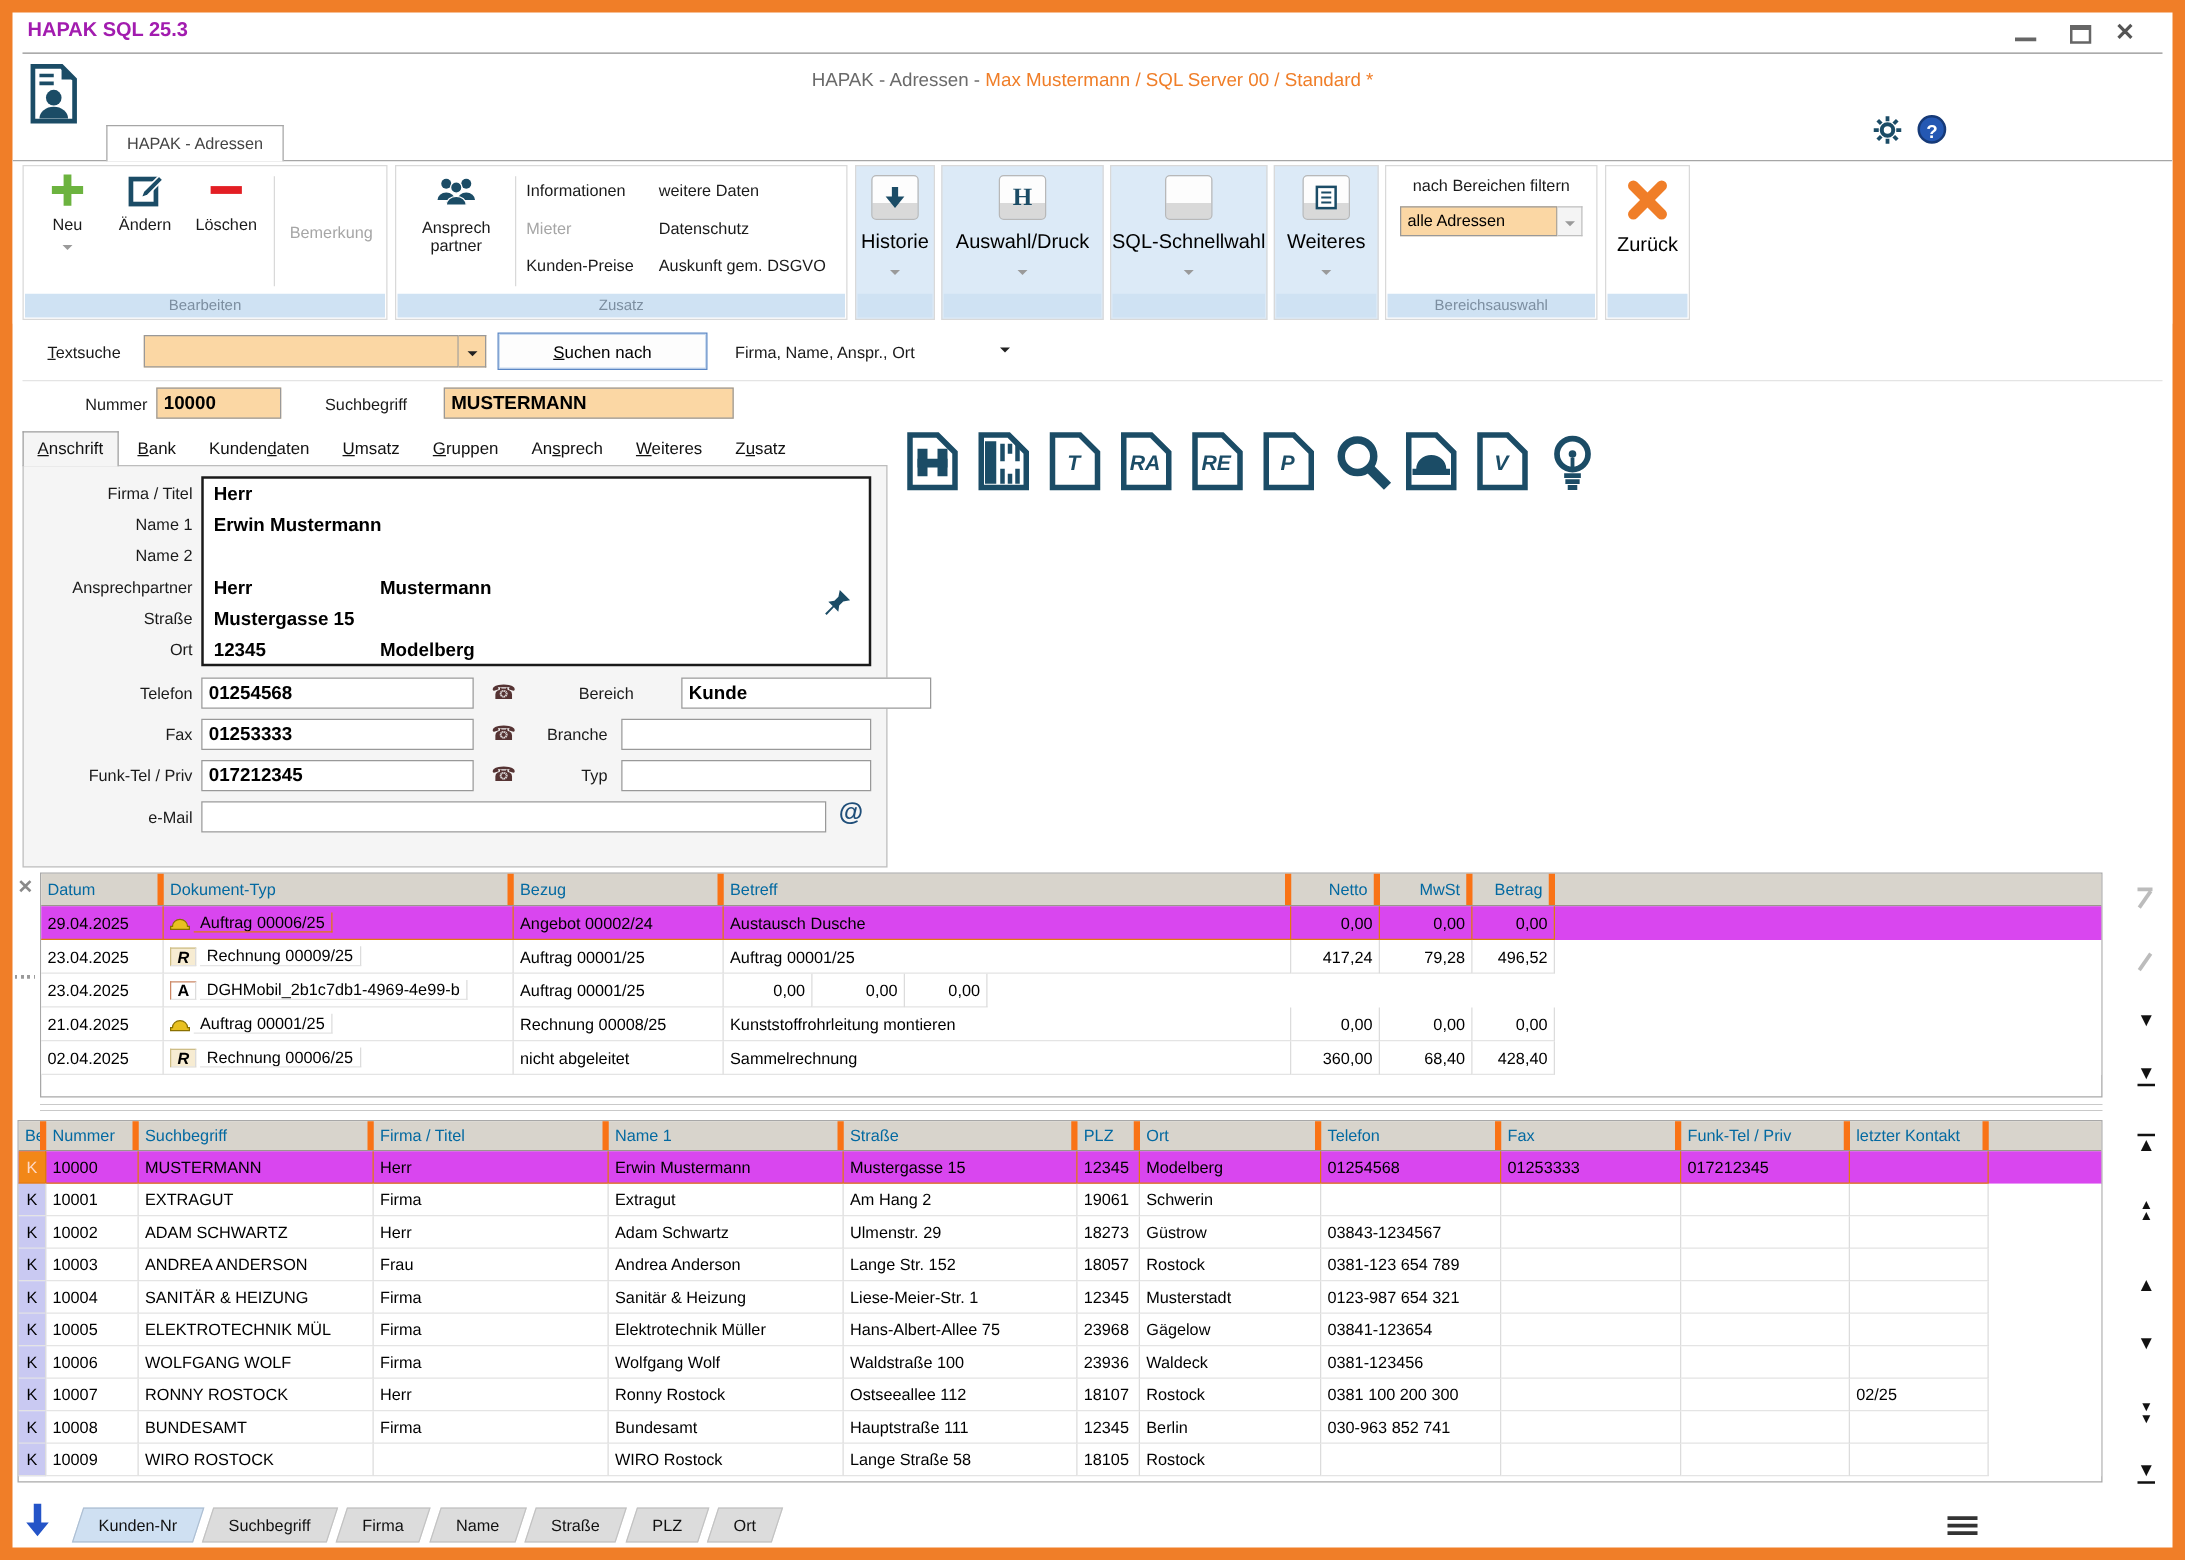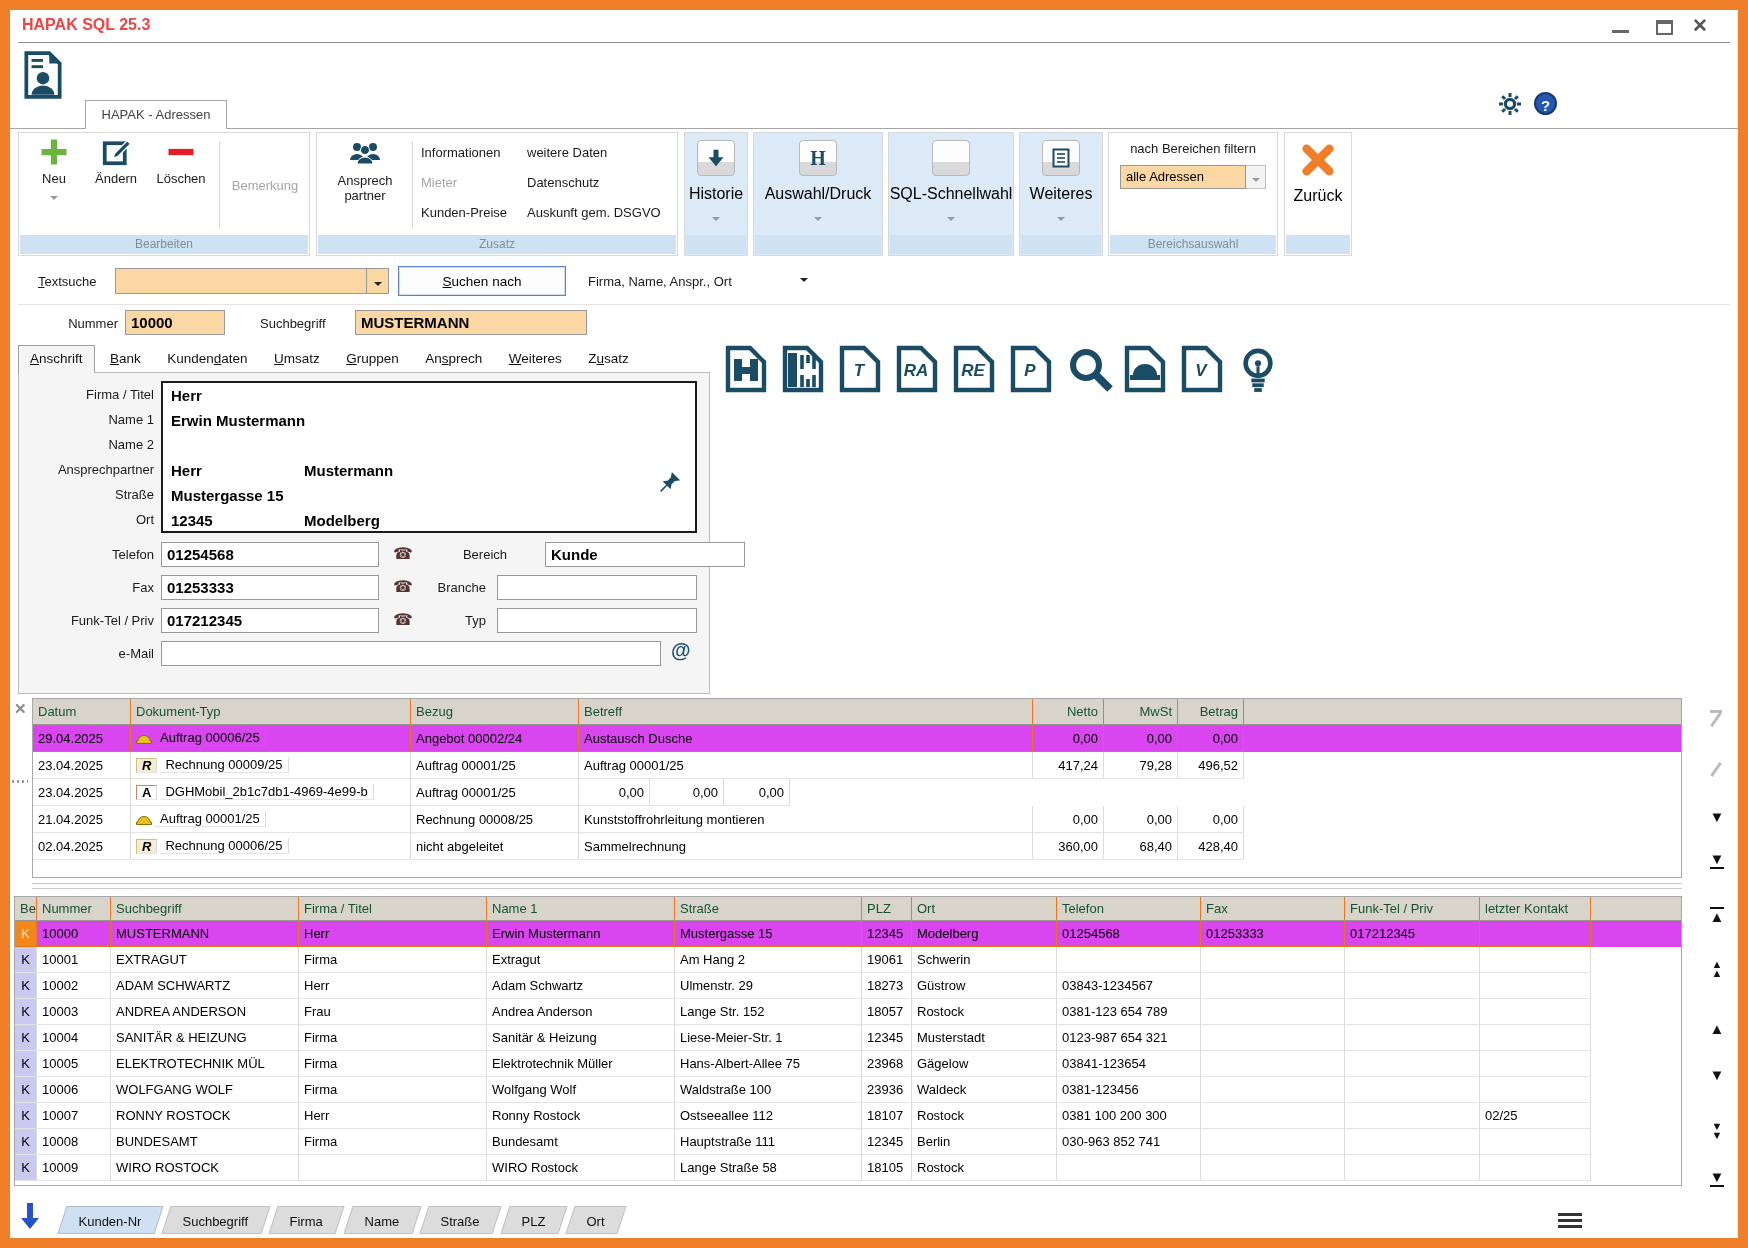--- a/index.html
+++ b/index.html
@@ -6,21 +6,21 @@
   html,body { width:1748px; height:1248px; background:#fff; }
   .window { position:relative; width:1748px; height:1248px; border:10px solid #F07E28; background:#fff; overflow:hidden; }
   .abs { position:absolute; }
   .t13 { font-size:13px; color:#1a1a1a; }
   .gray { color:#a6a6a6; }
   .bold { font-weight:bold; }
   .ctr { text-align:center; }
   .rt { text-align:right; }
 
   
-  .title { left:12px; top:6px; font-size:16px; font-weight:bold; color:#ef4444; }
+  .title { left:12px; top:6px; font-size:16px; font-weight:bold; color:#a21caf; }
   .win-min { left:1602px; top:20px; width:17px; height:3px; background:#666; cursor:pointer; }
   .win-max { left:1646px; top:10px; width:17px; height:15px; border:2px solid #666; border-top:4px solid #666; }
   .win-close { left:1682px; top:4px; font-size:19px; color:#555; font-weight:bold; }
   .hline { height:1px; background:#909090; }
 
   
   .ribbon { left:0; top:118px; width:1728px; height:131px; border-top:1px solid #a6a6a6; background:#fff; }
   .rgroup { position:absolute; top:3px; height:124px; border:1px solid #d9d9d9; background:#fff; }
   .rgroup.blue { background:#DCEAF7; }
   .gstrip { position:absolute; left:1px; right:1px; bottom:1px; height:19px; background:#CFE2F3; color:#7C8EA0; font-size:12px; text-align:center; line-height:19px; }
@@ -46,21 +46,21 @@
   .aval { position:absolute; left:8px; font-size:15px; font-weight:bold; color:#000; }
   .phone { font-size:16px; color:#553333; }
 
   
   .dicon { position:relative; width:48px; height:48px; }
   .dicon .ltr { position:absolute; left:4px; top:16px; width:34px; text-align:center; font-size:17px; font-weight:800; font-style:italic; color:#1B4C66; }
 
   
   .panel { background:#fff; border:1px solid #a8a8a8; }
   .thead { display:flex; background:#D8D4CC; border-bottom:1px solid #9a968e; }
-  .thead span { font-size:13px; color:#14532d; padding:0 5px; border-right:1px solid #f97316; overflow:hidden; white-space:nowrap; }
+  .thead span { font-size:13px; color:#0369a1; padding:0 5px; border-right:5px solid #f97316; overflow:hidden; white-space:nowrap; }
   .trow { display:flex; background:#fff; }
   .trow span { font-size:13px; color:#000; padding:0 5px; border-right:1px solid #dcdcdc; border-bottom:1px solid #e4e4e4; overflow:hidden; white-space:nowrap; display:flex; align-items:center; gap:3px; }
   .trow.sel { background:#d946ef; }
   .trow.sel span { border-right-color:#e07a10; border-bottom-color:#e07a10; }
   .num { justify-content:flex-end; }
   
   .d1{width:98px}.d2{width:280px}.d3{width:168px}.d4{width:454px}.d5{width:71px}.d6{width:74px}.d7{width:66px}
   .dhrow{height:26px;line-height:26px}.drow{height:27px}
   
   .a1{width:22px}.a2{width:74px}.a3{width:188px}.a4{width:188px}.a5{width:188px}.a6{width:187px}.a7{width:50px}.a8{width:145px}.a9{width:144px}.a10{width:144px}.a11{width:135px}.a12{width:111px}
@@ -99,20 +99,23 @@
 
   <div class="abs" style="left:8px; top:40px;">
     <svg width="50" height="50" viewBox="0 0 24 24">
         <path d="M4 1.5 h11 l5 5 V22.5 H4 z" fill="#fff" stroke="#1B4C66" stroke-width="1.8"></path>
         <path d="M15 1.5 l5 5 h-5 z" fill="#1B4C66"></path>
         <line x1="6.5" y1="5" x2="12" y2="5" stroke="#1B4C66" stroke-width="1.4"></line>
         <line x1="6.5" y1="8" x2="12" y2="8" stroke="#1B4C66" stroke-width="1.4"></line>
         <circle cx="12" cy="13.5" r="3" fill="#1B4C66"></circle>
         <path d="M6.5 21.5 a5.5 4.5 0 0 1 11 0 z" fill="#1B4C66"></path>
       </svg>
+  </div>
+  <div class="abs ctr" style="left:0; top:46px; width:1728px; font-size:15px;">
+    <span style="color:#6a6a6a;">HAPAK - Adressen - </span><span style="color:#F07E28;">Max Mustermann / SQL Server 00 / Standard *</span>
   </div>
   <div class="abs" style="left:1488px; top:82px;">
     <svg width="24" height="24" viewBox="0 0 24 24" stroke="#1B4C66" fill="none">
         <circle cx="12" cy="12" r="4.6" stroke-width="3.2"></circle>
         <g stroke-width="3">
           <line x1="12" y1="1" x2="12" y2="5"></line>
           <line x1="12" y1="19" x2="12" y2="23"></line>
           <line x1="1" y1="12" x2="5" y2="12"></line>
           <line x1="19" y1="12" x2="23" y2="12"></line>
           <line x1="4.2" y1="4.2" x2="7" y2="7"></line>

